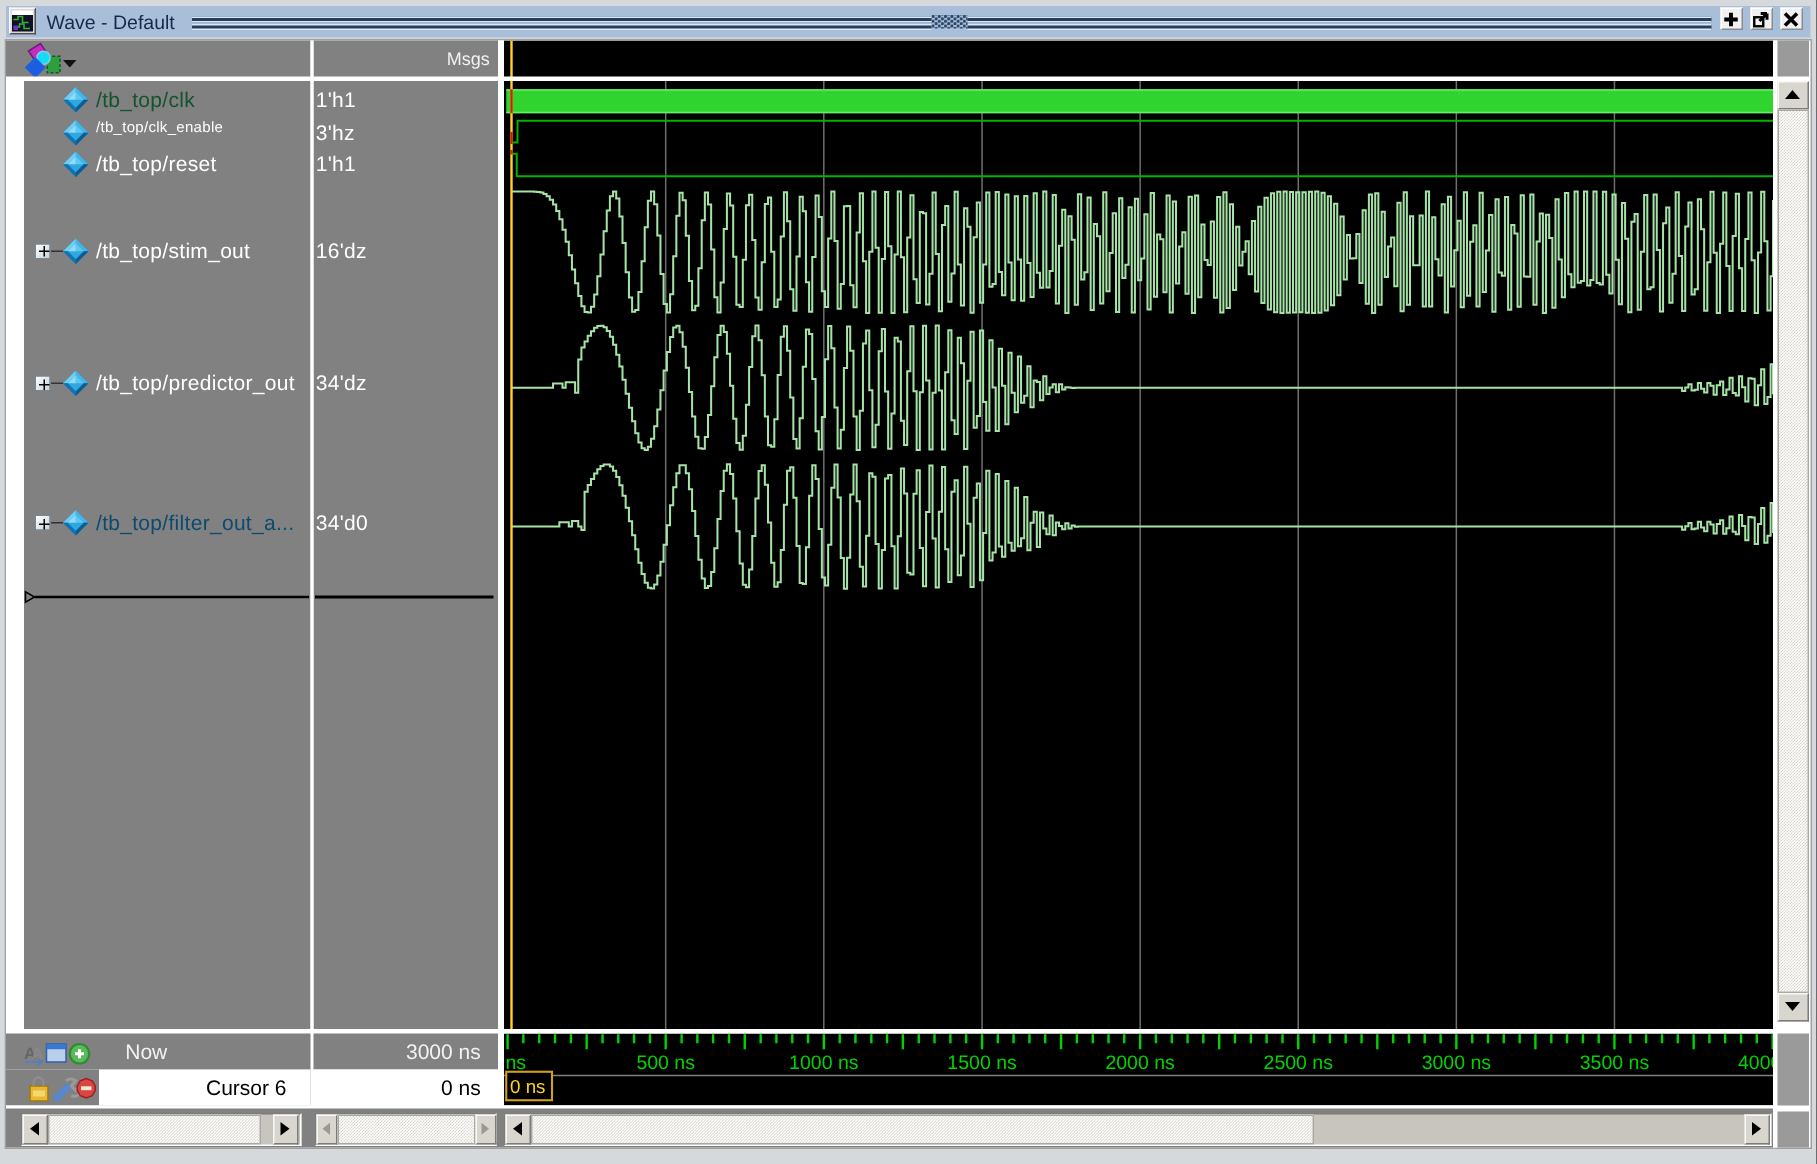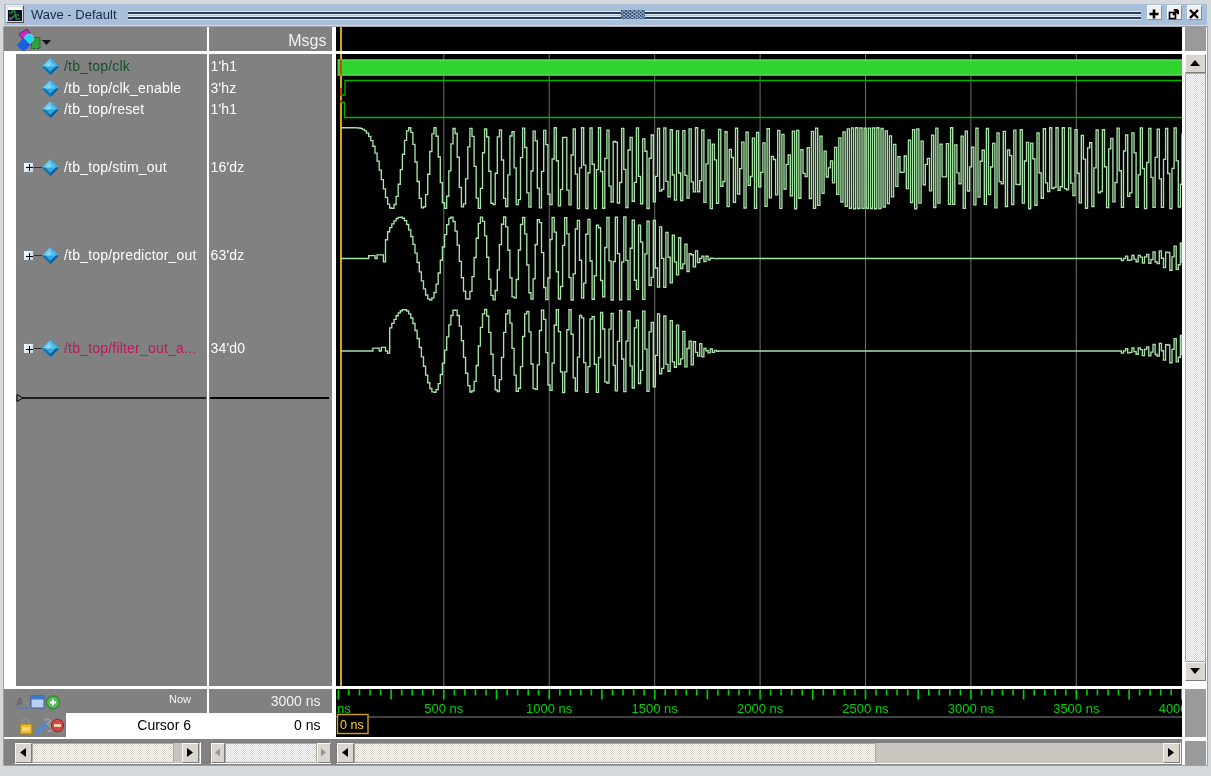--- a/index.html
+++ b/index.html
@@ -42,21 +42,21 @@
 <polygon points="3,6 11,1 15,7 7,12" fill="#c32cc3" stroke="#701a7a" stroke-width="1"></polygon>
 <rect x="15.5" y="9.5" width="8.5" height="11" fill="#2e9e3e" stroke="#0c5c1c" stroke-dasharray="2 1.4"></rect>
 <circle cx="13" cy="10.5" r="4.4" fill="#14dcf6" stroke="#8ecbe8" stroke-width="1"></circle>
 <polygon points="0.5,17 7.5,10 14.5,17 7.5,24" fill="#1d5ee0"></polygon>
 </svg>
 <svg class="abs" style="left:42px;top:40px" width="9" height="6">
     <polygon points="0,0 9,0 4.5,5" fill="#111"></polygon>
   </svg>
 
 <div class="abs grey" style="left:208.5px;top:27px;width:123px;height:24.5px"></div>
-<div class="abs" style="left:208.5px;top:32px;width:118px;font-size:16px;color:#f2f2f2;text-align:right">Msgs</div>
+<div class="abs" style="left:208.5px;top:32px;width:118px;font-size:12px;color:#f2f2f2;text-align:right">Msgs</div>
 
 <div class="abs" style="left:4px;top:53.5px;width:202.5px;height:632.5px;background:#fff"></div>
 <div class="abs grey" style="left:16px;top:53.5px;width:190.5px;height:632.5px"></div>
 <svg width="17" height="17" viewBox="0 0 17 17" style="position:absolute;left:42px;top:58.0px">
     <polygon points="8.5,0 17,8.5 8.5,17 0,8.5" fill="#1584c8"></polygon>
     <polygon points="8.5,0 17,8.5 8.5,8.5" fill="#45b4e8"></polygon>
     <polygon points="8.5,0 0,8.5 8.5,8.5" fill="#70cdf2"></polygon>
     <polygon points="0,8.5 8.5,17 8.5,8.5" fill="#1173b2"></polygon>
     <polygon points="17,8.5 8.5,17 8.5,8.5" fill="#0c5d94"></polygon>
     <polygon points="8.5,3.2 13.8,8.5 8.5,13.8 3.2,8.5" fill="#2fa8e0"></polygon>
@@ -67,21 +67,21 @@
 <svg width="17" height="17" viewBox="0 0 17 17" style="position:absolute;left:42px;top:79.5px">
     <polygon points="8.5,0 17,8.5 8.5,17 0,8.5" fill="#1584c8"></polygon>
     <polygon points="8.5,0 17,8.5 8.5,8.5" fill="#45b4e8"></polygon>
     <polygon points="8.5,0 0,8.5 8.5,8.5" fill="#70cdf2"></polygon>
     <polygon points="0,8.5 8.5,17 8.5,8.5" fill="#1173b2"></polygon>
     <polygon points="17,8.5 8.5,17 8.5,8.5" fill="#0c5d94"></polygon>
     <polygon points="8.5,3.2 13.8,8.5 8.5,13.8 3.2,8.5" fill="#2fa8e0"></polygon>
     <polygon points="8.5,3.2 13.8,8.5 8.5,8.5" fill="#5ec8f0"></polygon>
     <polygon points="8.5,3.2 3.2,8.5 8.5,8.5" fill="#8edcf8"></polygon>
   </svg>
-<div style="position:absolute;left:64px;top:79.5px;font-size:14px;letter-spacing:0.2px;color:#fff">/tb_top/clk_enable</div>
+<div style="position:absolute;left:64px;top:79.5px;font-size:10px;letter-spacing:0.2px;color:#fff">/tb_top/clk_enable</div>
 <svg width="17" height="17" viewBox="0 0 17 17" style="position:absolute;left:42px;top:101.0px">
     <polygon points="8.5,0 17,8.5 8.5,17 0,8.5" fill="#1584c8"></polygon>
     <polygon points="8.5,0 17,8.5 8.5,8.5" fill="#45b4e8"></polygon>
     <polygon points="8.5,0 0,8.5 8.5,8.5" fill="#70cdf2"></polygon>
     <polygon points="0,8.5 8.5,17 8.5,8.5" fill="#1173b2"></polygon>
     <polygon points="17,8.5 8.5,17 8.5,8.5" fill="#0c5d94"></polygon>
     <polygon points="8.5,3.2 13.8,8.5 8.5,13.8 3.2,8.5" fill="#2fa8e0"></polygon>
     <polygon points="8.5,3.2 13.8,8.5 8.5,8.5" fill="#5ec8f0"></polygon>
     <polygon points="8.5,3.2 3.2,8.5 8.5,8.5" fill="#8edcf8"></polygon>
   </svg>
@@ -126,33 +126,33 @@
     <polygon points="17,8.5 8.5,17 8.5,8.5" fill="#0c5d94"></polygon>
     <polygon points="8.5,3.2 13.8,8.5 8.5,13.8 3.2,8.5" fill="#2fa8e0"></polygon>
     <polygon points="8.5,3.2 13.8,8.5 8.5,8.5" fill="#5ec8f0"></polygon>
     <polygon points="8.5,3.2 3.2,8.5 8.5,8.5" fill="#8edcf8"></polygon>
   </svg>
 <div style="position:absolute;left:23px;top:343.0px;width:11px;height:11px;background:linear-gradient(135deg,#ffffff,#c8d2da);border:1px solid #78868f">
     <div style="position:absolute;left:2px;top:4.5px;width:7px;height:1.4px;background:#000"></div>
     <div style="position:absolute;left:4.8px;top:1.7px;width:1.4px;height:7px;background:#000"></div>
   </div>
 <div style="position:absolute;left:34px;top:348.0px;width:8px;height:1px;background:#333"></div>
-<div style="position:absolute;left:64px;top:340.0px;font-size:14px;letter-spacing:0.2px;color:#be185d">/tb_top/filter_out_a...</div>
+<div style="position:absolute;left:64px;top:340.0px;font-size:14px;letter-spacing:0.2px;color:#0c4a6e">/tb_top/filter_out_a...</div>
 
 <svg class="abs" style="left:16px;top:393px" width="190" height="10">
     <path d="M1 1.5V8.5L7 5Z" fill="none" stroke="#000"></path>
     <path d="M7 5H190" stroke="#000" stroke-width="1.6"></path>
   </svg>
 
 <div class="abs grey" style="left:208.5px;top:53.5px;width:123px;height:632.5px"></div>
 <div style="position:absolute;left:210.5px;top:58.0px;font-size:14px;letter-spacing:0.2px;color:#fff">1'h1</div>
 <div style="position:absolute;left:210.5px;top:79.5px;font-size:14px;letter-spacing:0.2px;color:#fff">3'hz</div>
 <div style="position:absolute;left:210.5px;top:101.0px;font-size:14px;letter-spacing:0.2px;color:#fff">1'h1</div>
 <div style="position:absolute;left:210.5px;top:158.5px;font-size:14px;letter-spacing:0.2px;color:#fff">16'dz</div>
-<div style="position:absolute;left:210.5px;top:247.0px;font-size:14px;letter-spacing:0.2px;color:#fff">63'dz</div>
+<div style="position:absolute;left:210.5px;top:247.0px;font-size:14px;letter-spacing:0.2px;color:#fff">34'dz</div>
 <div style="position:absolute;left:210.5px;top:340.0px;font-size:14px;letter-spacing:0.2px;color:#fff">34'd0</div>
 <div class="abs" style="left:210px;top:397.2px;width:119px;height:1.6px;background:#000"></div>
 
 <svg class="abs" style="left:335.5px;top:27px" width="846" height="659" viewBox="0 0 846 659">
 <rect width="846" height="659" fill="#000"></rect>
 <rect x="107.3" y="26" width="1" height="633" fill="#6e6e6e"></rect>
     <rect x="212.7" y="26" width="1" height="633" fill="#6e6e6e"></rect>
     <rect x="318.2" y="26" width="1" height="633" fill="#6e6e6e"></rect>
     <rect x="423.6" y="26" width="1" height="633" fill="#6e6e6e"></rect>
     <rect x="529.0" y="26" width="1" height="633" fill="#6e6e6e"></rect>
@@ -192,21 +192,21 @@
 <div class="sbbtn" style="left:1184.5px;top:662px;width:21px;height:19px"><svg width="18" height="16">
       <polygon points="9,11 14,5 4,5" fill="#000"></polygon>
     </svg></div>
 <div class="abs" style="left:1184.5px;top:689px;width:21px;height:48px;background:#9a9a9a"></div>
 <div class="abs" style="left:1184.5px;top:741px;width:21px;height:24px;background:#9a9a9a"></div>
 
 <div class="abs" style="left:4px;top:686px;width:1177.5px;height:3px;background:#fff"></div>
 
 <div class="abs grey" style="left:4px;top:689px;width:202.5px;height:24px"></div>
 <div class="abs grey" style="left:208.5px;top:689px;width:123px;height:24px"></div>
-<div class="abs" style="left:4px;top:693px;width:187px;font-size:11px;color:#f2f2f2;text-align:right">Now</div>
+<div class="abs" style="left:4px;top:693px;width:187px;font-size:14px;color:#f2f2f2;text-align:center">Now</div>
 <div class="abs" style="left:208.5px;top:693px;width:112px;font-size:14px;color:#f2f2f2;text-align:right">3000 ns</div>
 
 <svg class="abs" style="left:16px;top:695px" width="46" height="16">
 <text x="0" y="11" font-size="11" font-weight="bold" fill="#666">A</text>
     <text x="5" y="11" font-size="11" font-weight="bold" fill="#888">A</text>
 <path d="M1 13h10M9 11l3 2-3 2" stroke="#4a7fd0" fill="none"></path>
 <rect x="15" y="1" width="13" height="12" fill="#b8d0ec" stroke="#3060a8"></rect>
     <rect x="15" y="1" width="13" height="3.5" fill="#3a78d0"></rect>
 <circle cx="37" cy="7.5" r="6.5" fill="#5cb85c" stroke="#2d8c2d" stroke-width="1.4"></circle>
     <path d="M37 4.5v6M34 7.5h6" stroke="#fff" stroke-width="2"></path>

